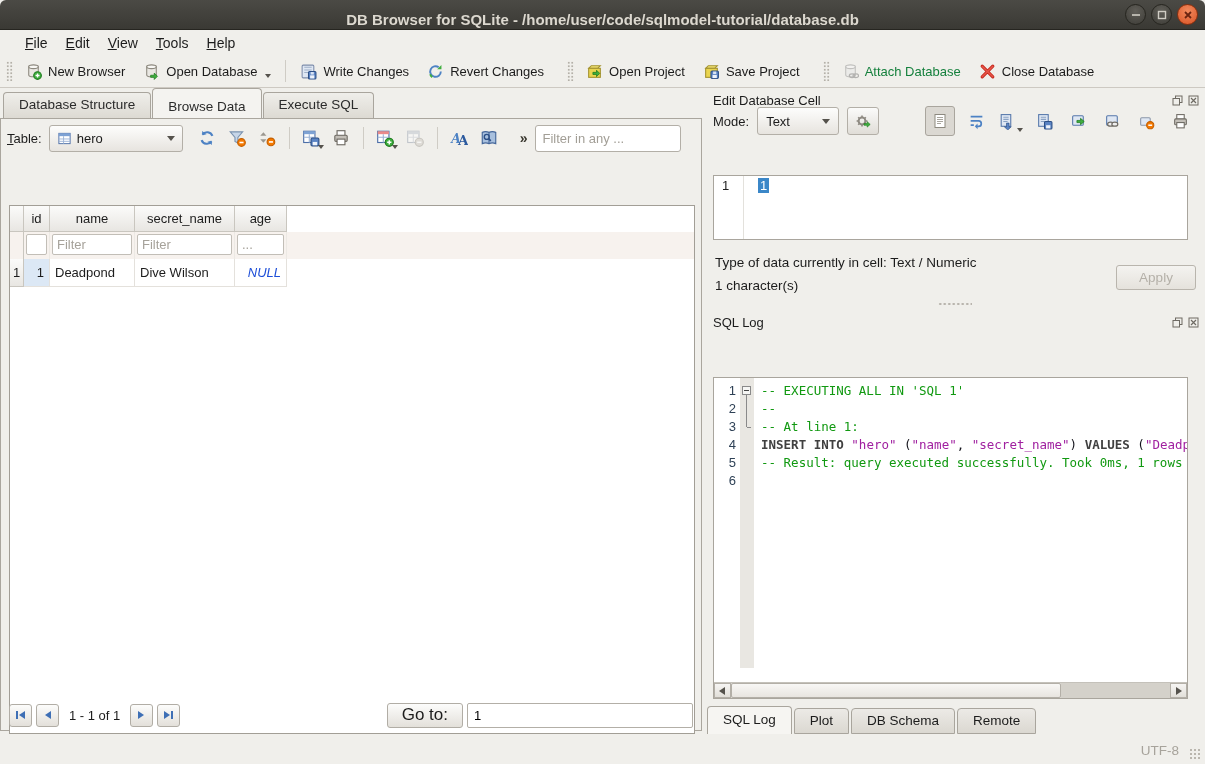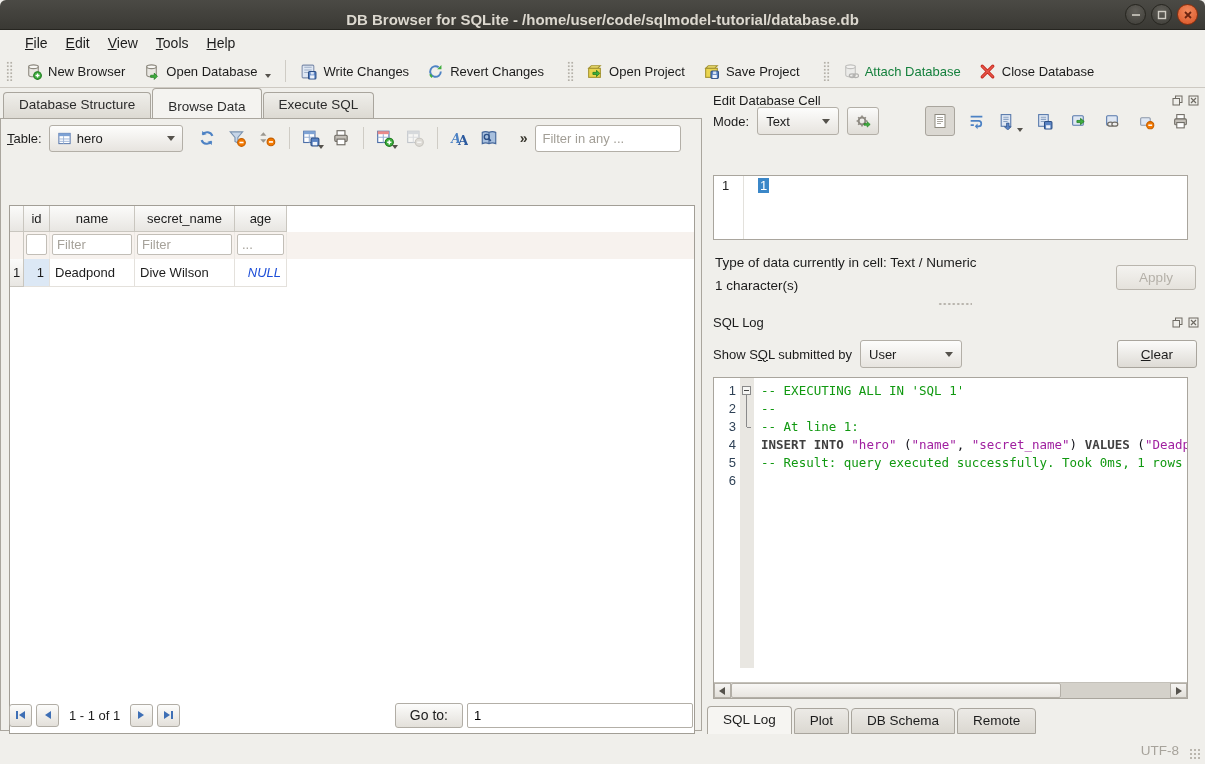--- a/index.html
+++ b/index.html
@@ -89,21 +89,21 @@
   .num { justify-content:flex-end; }
   .null-val { color:#1d4ed8; font-style:italic; justify-content:flex-end; }
 
   
   .pagebar { position:absolute; left:8px; right:8px; top:582px; height:28px;
     display:flex; align-items:center; gap:4px; }
   .nav-btn { width:23px; height:23px; border:1px solid #b1ada5; border-radius:3px;
     background:linear-gradient(#fcfcfb,#e3e0da); display:flex; align-items:center; justify-content:center; }
   .range-text { padding:0 6px; font-size:13px; }
   .goto-btn { height:25px; padding:0 14px; border:1px solid #b1ada5; border-radius:3px;
-    background:linear-gradient(#fcfcfb,#e3e0da); display:flex; align-items:center; font-size:14px; }
+    background:linear-gradient(#fcfcfb,#e3e0da); display:flex; align-items:center; font-size:17px; }
   .goto-input { height:25px; width:226px; border:1px solid #b3afa7; border-radius:2px;
     background:#fff; padding:0 6px; font-size:13px; font-family:"Liberation Sans",sans-serif; }
 
   
   .right-panel { position:absolute; left:705px; top:88px; width:500px; height:649px; }
   .dock-title { position:absolute; left:8px; font-size:13px; color:#1c1c1c; }
   .dock-icons { position:absolute; right:5px; display:flex; gap:3px; }
   .dock-ic { width:13px; height:13px; display:flex; align-items:center; justify-content:center; }
 
   .mode-row { position:absolute; left:8px; top:18px; right:8px; height:30px; display:flex; align-items:center; }
@@ -596,28 +596,20 @@
         </svg>
     </div>
     <div class="dock-ic">
       <svg width="11" height="11" viewBox="0 0 11 11">
           <rect x="1" y="1" width="9" height="9" fill="none" stroke="#6e6a63"></rect>
           <path d="M3 3l5 5M8 3L3 8" stroke="#6e6a63" stroke-width="1.2"></path>
         </svg>
     </div>
   </div>
 
-  <div class="show-row">
-    <span style="margin-right:8px;">Show S<u>Q</u>L submitted by</span>
-    <div class="select-box" style="width:102px;">
-      <span style="flex:1;">User</span>
-      <span class="arrow"></span>
-    </div>
-    <div class="clear-btn"><u>C</u>lear</div>
-  </div>
 
   <div class="log-area">
     <div class="log-scroll">
       <div class="log-gutter">
         <div>1</div>
         <div>2</div>
         <div>3</div>
         <div>4</div>
         <div>5</div>
         <div>6</div>

